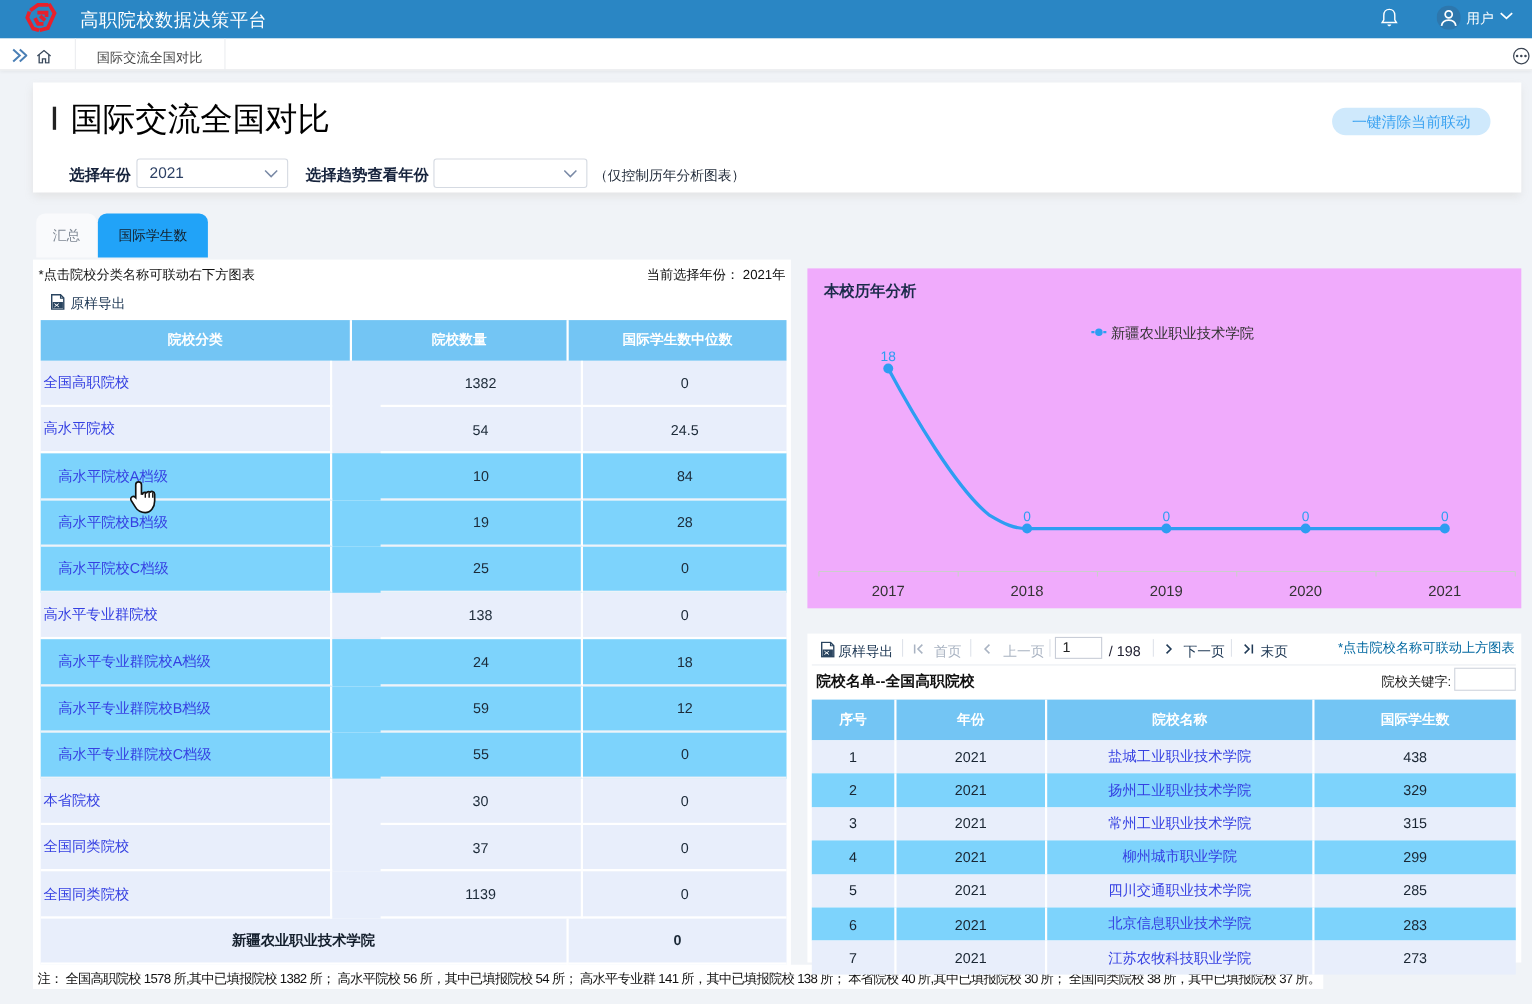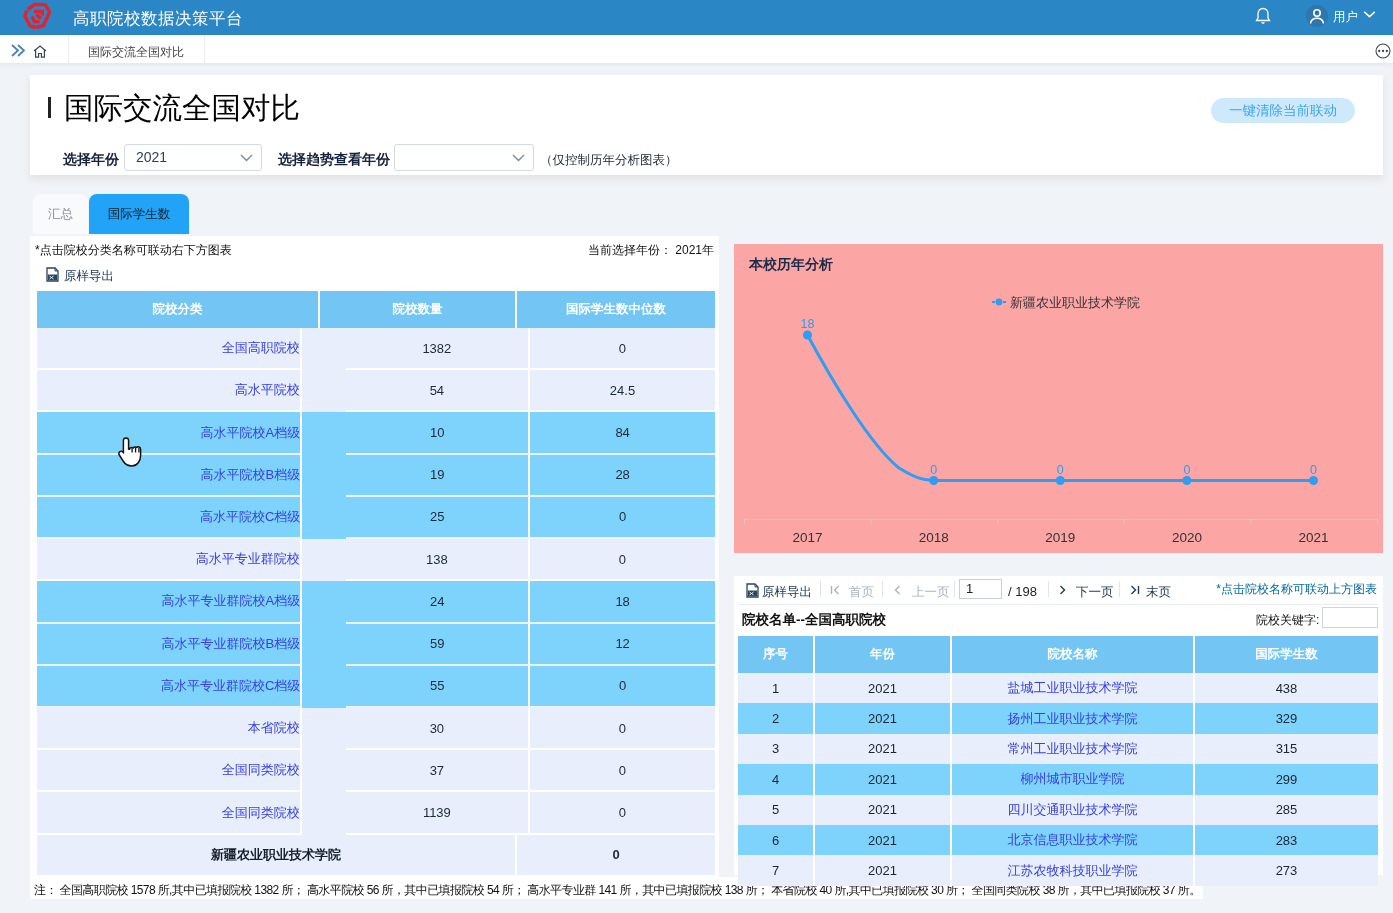--- a/index.html
+++ b/index.html
@@ -28,35 +28,35 @@
 .sel svg { position:absolute; right:8px; top:9px; }
 #btnClear { position:absolute; left:1181px; top:23px; width:144px; height:25px; background:#cfe9fc; border-radius:12.5px; color:#3aa2f1; font-size:13.5px; text-align:center; line-height:25px; }
 
 
 .tab { position:absolute; top:194px; height:40px; border-radius:8px 8px 0 0; text-align:center; line-height:40px; }
 #tab1 { left:33px; width:55px; background:#f9fafc; color:#7f8894; font-size:12.5px; }
 #tab2 { left:89px; width:100px; background:#21A3F8; color:#14202c; font-size:12.5px; }
 
 
 #leftCard { left:30px; top:236px; width:689px; height:663px; background:#fff; }
-#chartCard { left:734px; top:244px; width:649px; height:309px; background:#fca5a5; }
+#chartCard { left:734px; top:244px; width:649px; height:309px; background:#f0abfc; }
 #listCard { left:734px; top:576px; width:649px; height:299px; background:#fff; }
 #noteBar { left:30px; top:877px; width:1173px; height:22px; background:#fff; }
 #noteBar .t { position:absolute; left:4px; top:5px; font-size:12px; color:#111; white-space:nowrap; letter-spacing:-0.6px; }
 a.lk { color:#3540E2; text-decoration:none; }
 
 
 #ltable { position:absolute; left:37px; top:291px; width:678px; }
 #ltable .hd { display:flex; height:37px; background:#73C5F4; color:#fff; font-weight:bold; font-size:12.5px; }
 #ltable .hd div { display:flex; align-items:center; justify-content:center; border-right:2px solid #fff; }
 #ltable .hd div:last-child { border-right:none; }
 .lrow { display:flex; height:42.23px; font-size:13px; }
 .lrow > div { display:flex; align-items:center; border-right:2px solid #fff; border-bottom:2px solid #fff; }
 .lrow > div:last-child { border-right:none; }
-.lc1 { width:283px; padding-left:2.5px;justify-content:flex-end; }
+.lc1 { width:283px; padding-left:2.5px; }
 .lc1.ind { padding-left:16px; }
 .lc2 { width:197px; justify-content:center; color:#1c2a38;margin-left:44px; }
 .lc3 { width:198px; justify-content:center; color:#1c2a38; }
 .bgA { background:#e8eefb; }
 .bgB { background:#7dd3fc; } .bgB > div { border-bottom-color:#eef3f9 !important; }
 
 
 #chartCard .ct { position:absolute; left:15px; top:12px; font-size:14px; font-weight:bold; color:#1b2b4a; }
 #legend { position:absolute; left:992px; top:294px; font-size:13px; color:#333; }
 

